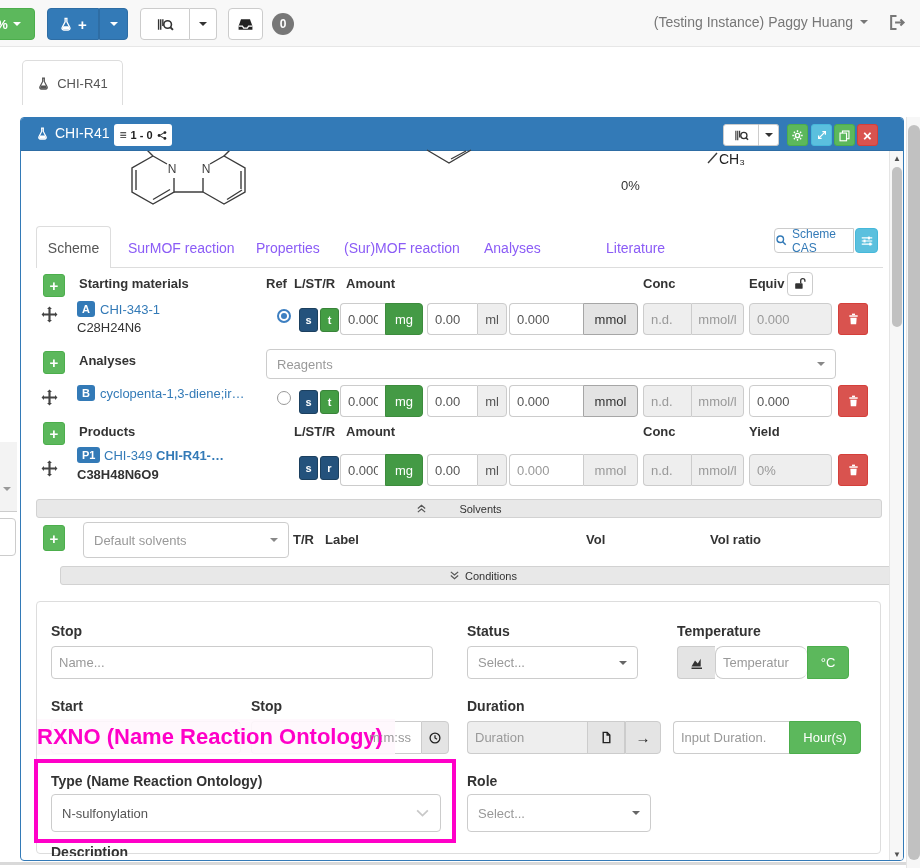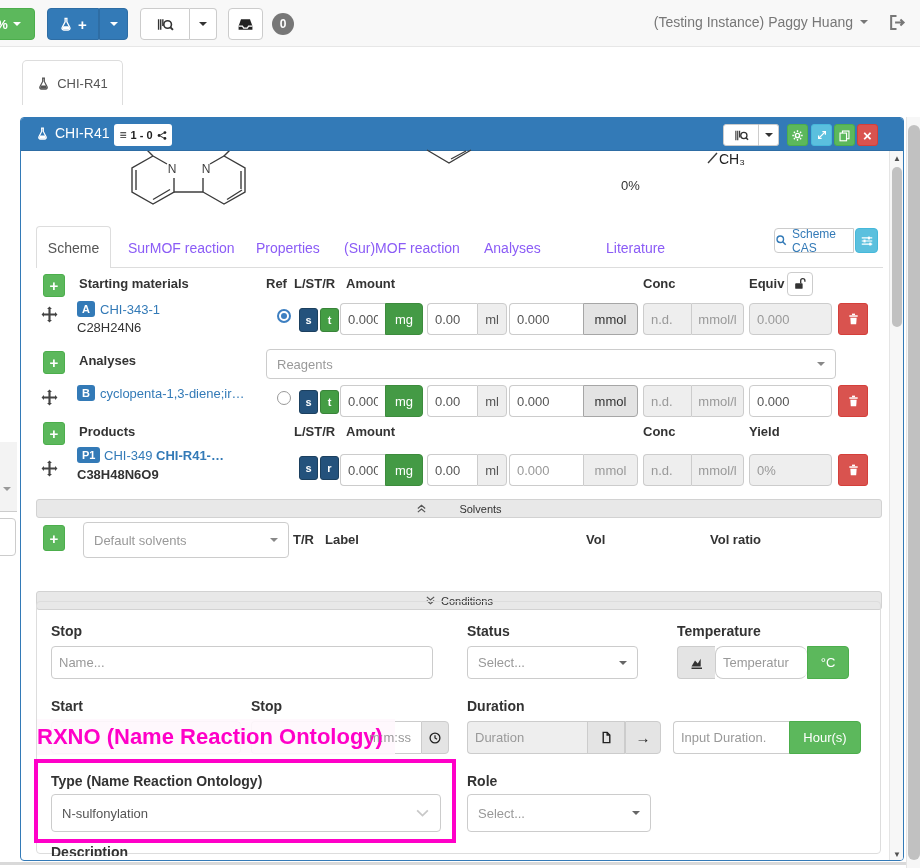--- a/index.html
+++ b/index.html
@@ -437,21 +437,21 @@
       </div>
     <div class="sel" style="left:62px; top:404px; width:206px; height:36px;">
       <span>Default solvents</span>
       <span class="caret" style="color:#888;"></span>
     </div>
     <span class="hdr" style="left:272px; top:414px;">T/R</span>
     <span class="hdr" style="left:304px; top:414px;">Label</span>
     <span class="hdr" style="left:565px; top:414px;">Vol</span>
     <span class="hdr" style="left:689px; top:414px;text-align:center;">Vol ratio</span>
 
-    <div class="graybar" style="top:473px;">
+    <div class="graybar" style="top:448px;margin-left:24px;">
       <span>
         <svg width="11" height="11" viewBox="0 0 12 11">
             <path d="M2 1.5L6 5l4-3.5M2 5.5L6 9l4-3.5" fill="none" stroke="#555" stroke-width="1.3"></path>
           </svg>
       </span>
       <span>Conditions</span>
     </div>
 
     <div class="abs" style="left:15px; top:483px; width:845px; height:253px; border:1px solid #ddd; border-radius:4px;"></div>
 

